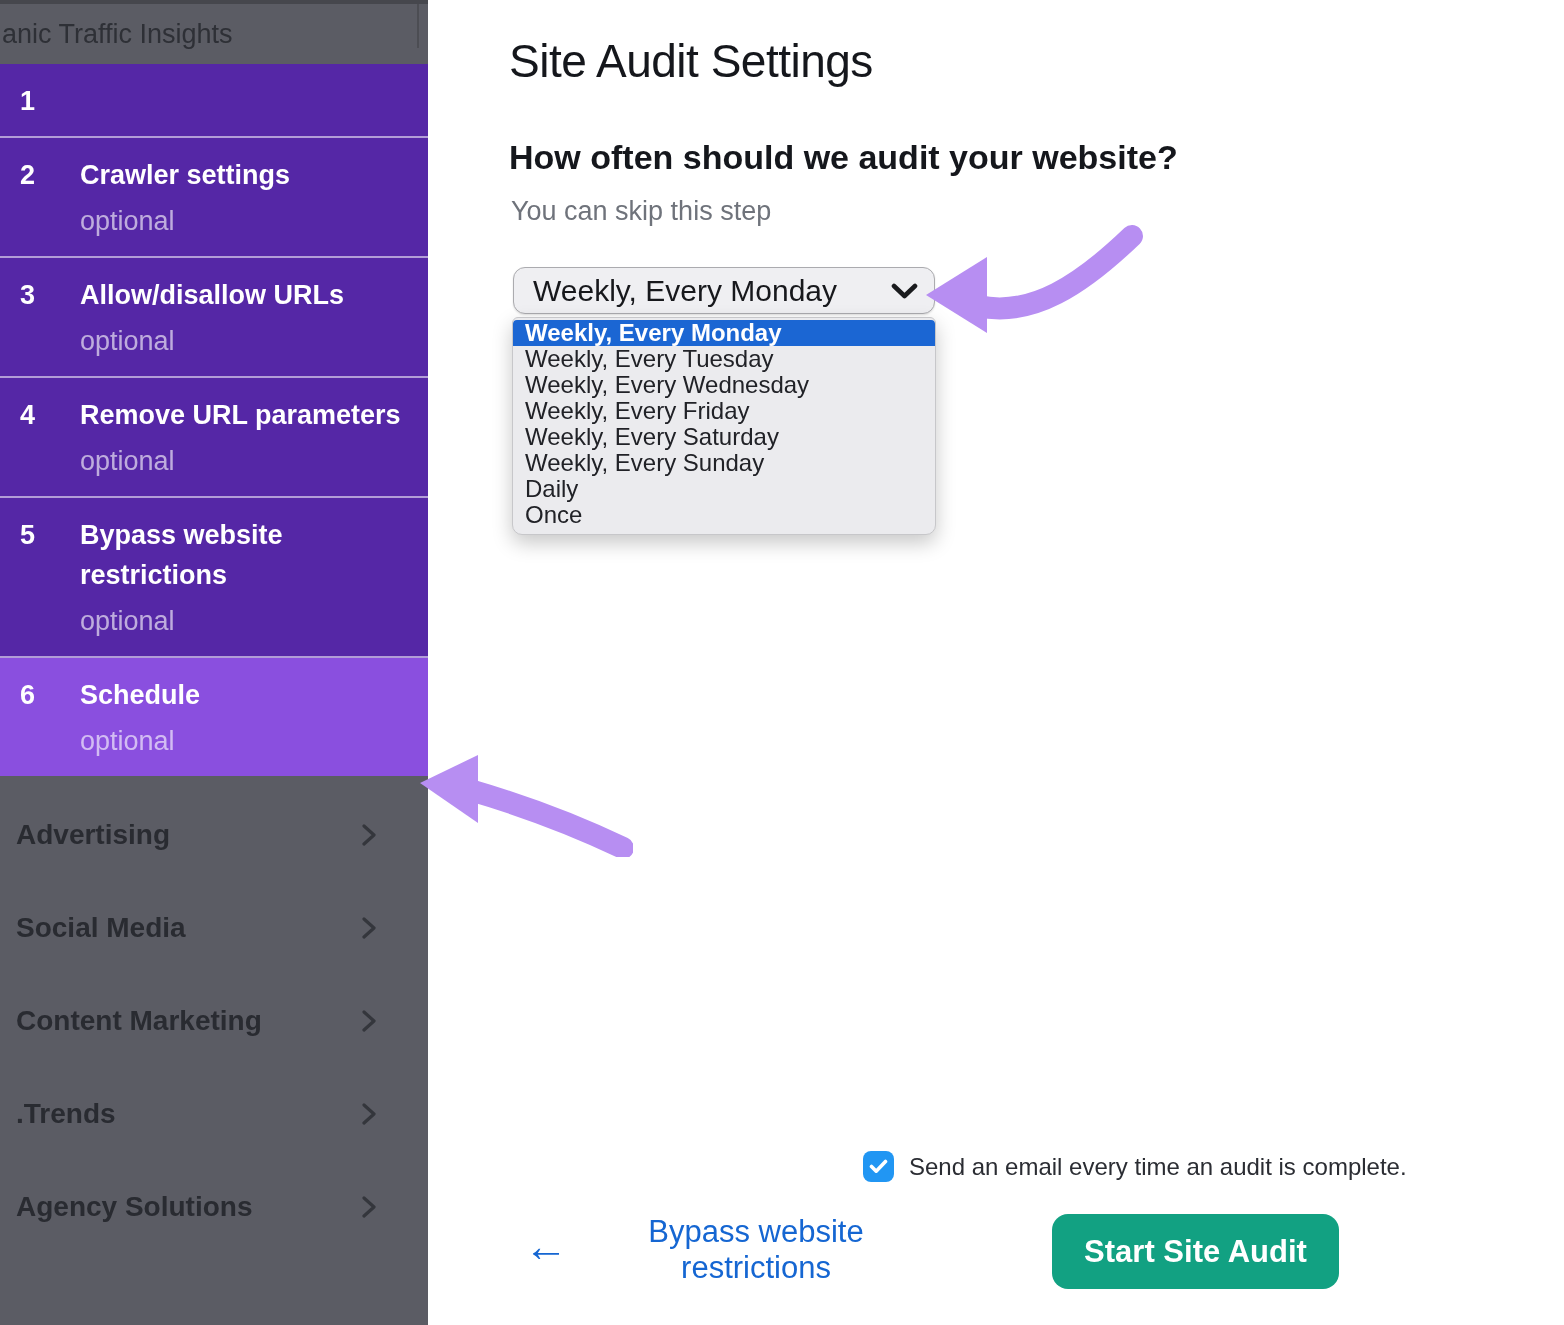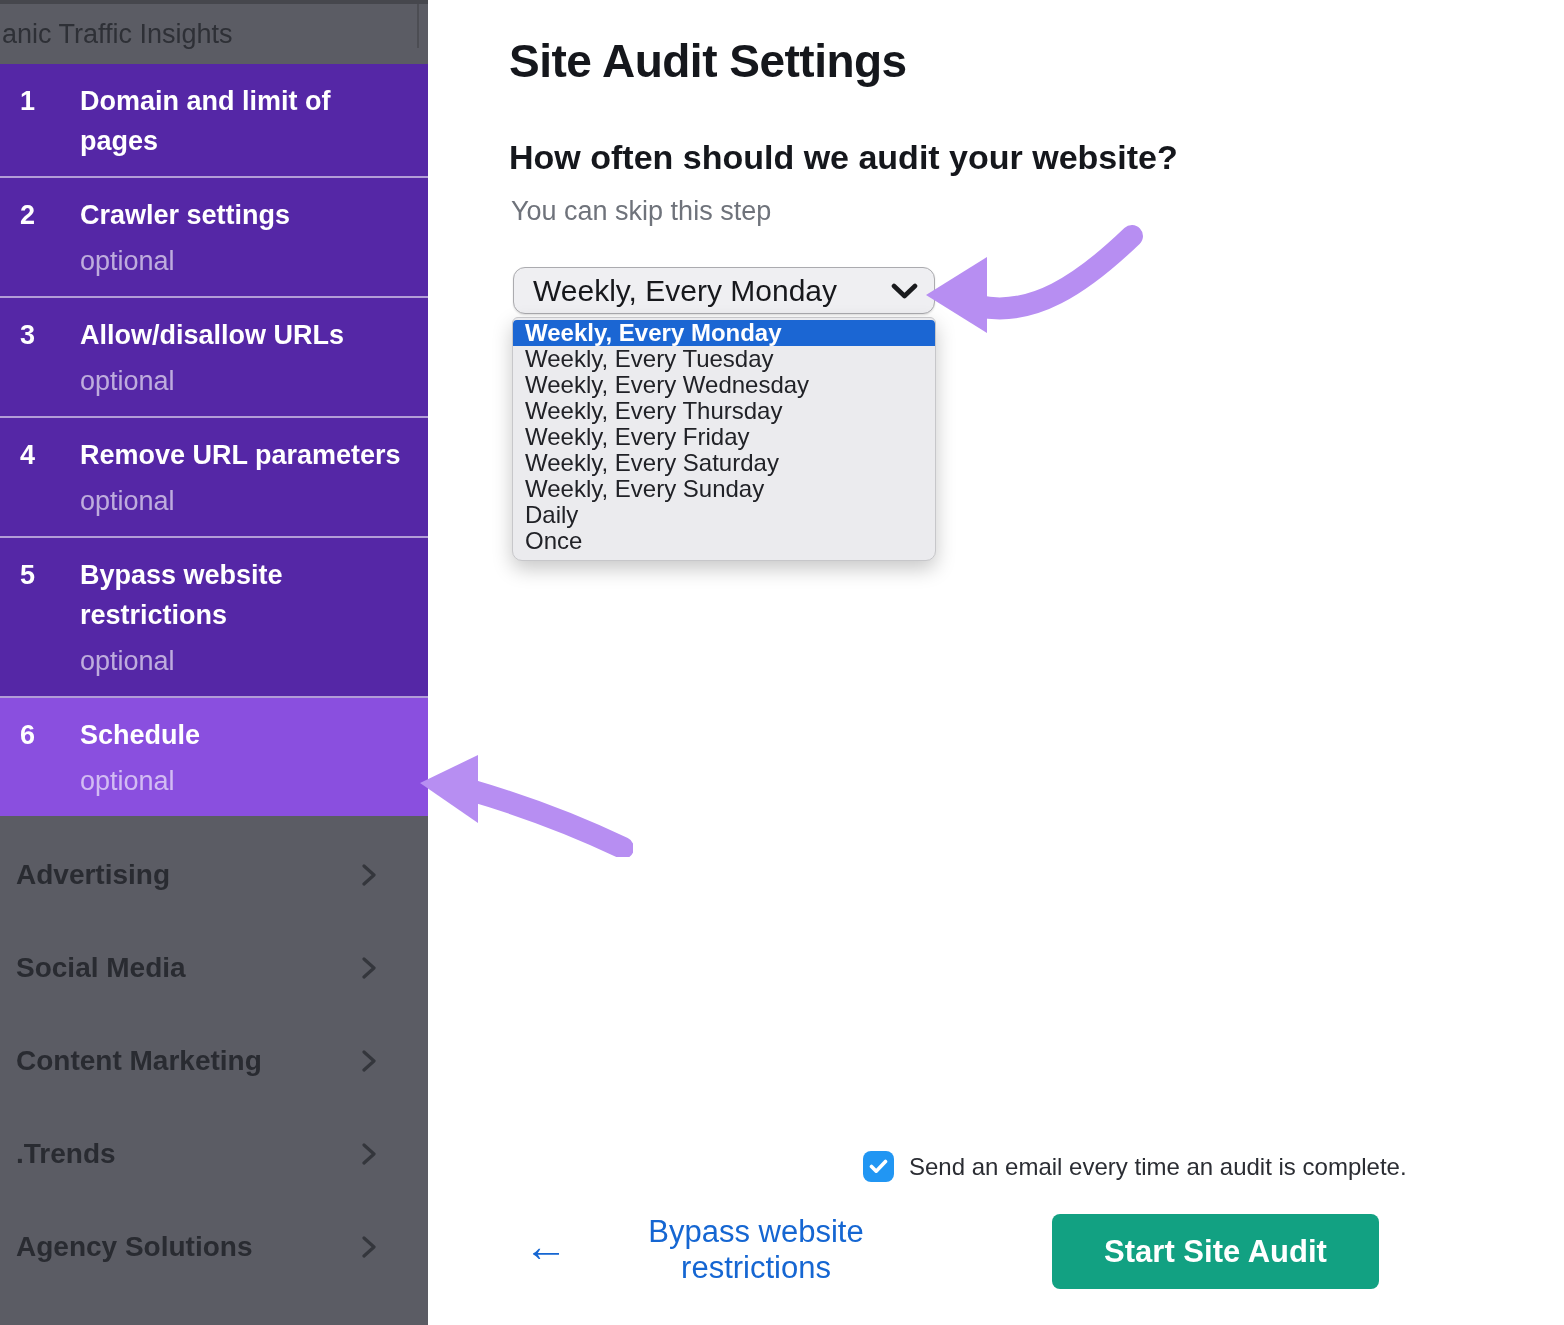--- a/index.html
+++ b/index.html
@@ -58,21 +58,21 @@
     cursor:pointer;
     gap:26px;
   }
   .menu-label { font-size:28px; font-weight:bold; color:#292b31; }
   .menu-chevron { width:22px; height:22px; }
   .menu-chevron svg { display:block; }
 
   
   .title {
     position:absolute; left:509px; top:34px;
-    font-size:46px; font-weight:bold; letter-spacing:-0.5px; color:#15171c;
+    font-size:46px; font-weight:normal; letter-spacing:-0.5px; color:#15171c;
   }
   .question {
     position:absolute; left:509px; top:138px;
     font-size:34px; font-weight:bold; color:#15171c;
   }
   .hint {
     position:absolute; left:511px; top:196px;
     font-size:27px; color:#6f737b;text-align:right;
   }
 
@@ -127,45 +127,42 @@
     position:absolute; left:524px; top:1224px;
     font-size:44px; font-weight:bold; color:#1566d2; cursor:pointer; line-height:44px;
   }
   .bypass-link {
     position:absolute; left:598px; top:1214px; width:316px;
     text-align:center;
     font-size:31px; font-weight:500; line-height:36px;
     color:#1566d2; cursor:pointer;
   }
   .start-btn {
-    position:absolute; left:1052px; top:1214px; width:327px; height:75px;
-    background:#12a182; border:none; border-radius:8px;
+    position:absolute; left:1052px; top:1214px; width:287px; height:75px;
+    background:#12a182; border:none; border-radius:16px;
     color:#ffffff; font-size:31px; font-weight:bold;
     font-family:"Liberation Sans", sans-serif;
     cursor:pointer;
   }
 
   
   .annot { position:absolute; pointer-events:none; z-index:50; }
 </style>
 </head>
 <body>
 
 <div class="sidebar">
   <div class="sb-top">
     <span>anic Traffic Insights</span>
   </div>
 
   <div class="steps">
 
     <div class="step">
       <div class="step-num">1</div>
-      <div class="step-body">
-        <div class="step-label">Domain and limit of pages</div>
-      </div>
     </div>
 
     <div class="step">
       <div class="step-num">2</div>
       <div class="step-body">
         <div class="step-label">Crawler settings</div>
         <div class="step-optional">optional</div>
       </div>
     </div>
 
@@ -257,21 +254,20 @@
     <svg width="27" height="18" viewBox="0 0 27 18">
         <path d="M3 4 L13.5 14 L24 4" fill="none" stroke="#1a1b1e" stroke-width="4.6" stroke-linecap="round" stroke-linejoin="round"></path>
       </svg>
   </span>
 </div>
 
 <div class="dropdown">
   <div class="dd-option selected">Weekly, Every Monday</div>
   <div class="dd-option">Weekly, Every Tuesday</div>
   <div class="dd-option">Weekly, Every Wednesday</div>
-  <div class="dd-option">Weekly, Every Thursday</div>
   <div class="dd-option">Weekly, Every Friday</div>
   <div class="dd-option">Weekly, Every Saturday</div>
   <div class="dd-option">Weekly, Every Sunday</div>
   <div class="dd-option">Daily</div>
   <div class="dd-option">Once</div>
 </div>
 
 <div class="email-row">
   <span class="checkbox">
     <svg width="19" height="15" viewBox="0 0 19 15">

